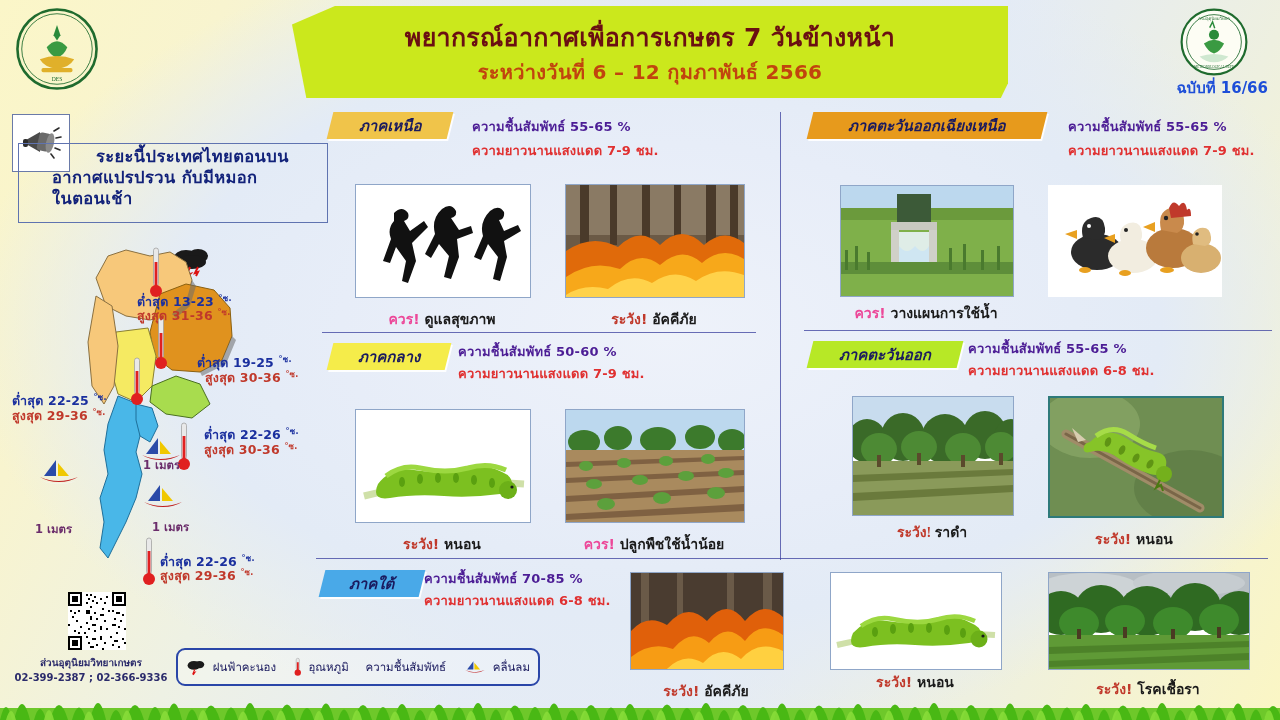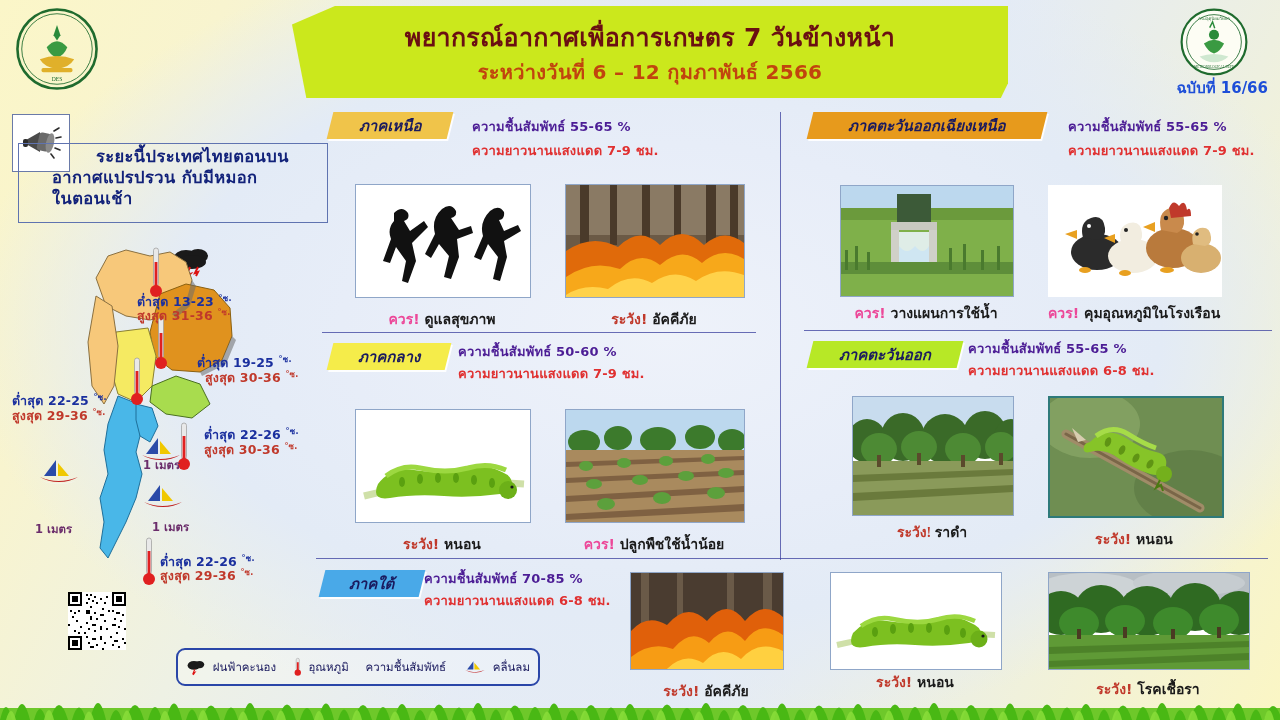--- a/index.html
+++ b/index.html
@@ -354,20 +354,24 @@
           <rect x="23" y="24" width="2" height="1"></rect>
           <rect x="27" y="23" width="1" height="1"></rect>
         <rect x="22" y="26" width="1" height="1"></rect>
           <rect x="25" y="27" width="1" height="1"></rect>
           <rect x="28" y="25" width="1" height="1"></rect>
         <rect x="8" y="20" width="1" height="1"></rect>
           <rect x="20" y="9" width="1" height="1"></rect>
       </g>
     </svg>
   </div>
+  <div class="contact">
+    <div>ส่วนอุตุนิยมวิทยาเกษตร</div>
+    <div>02-399-2387  ;  02-366-9336</div>
+  </div>
 
   <div class="legend">
     <svg width="26" height="20" viewBox="0 0 26 20">
       <ellipse cx="10" cy="8" rx="8" ry="5.5" fill="#1a1a1a"></ellipse>
       <ellipse cx="17" cy="7" rx="6" ry="4.5" fill="#1a1a1a"></ellipse>
       <path d="M11 13 l-2 5 l2 -1 l-2 3" stroke="#d11" stroke-width="1.5" fill="none"></path>
     </svg>
     <span class="lab">ฝนฟ้าคะนอง</span>
     <span class="sep"></span>
     <svg width="12" height="24" viewBox="0 0 12 24">
@@ -558,24 +562,20 @@
       <g>
         <ellipse cx="152" cy="72" rx="20" ry="15" fill="#d8b070"></ellipse>
         <path d="M144 58 q-3 -13 7 -16 q10 -2 11 9 q1 7 -6 9z" fill="#e0bc80"></path>
         <circle cx="148" cy="48" r="1.8" fill="#222"></circle>
       </g>
     </svg>
   </div>
   <div class="cap" style="left:840px;top:302px;width:172px;">
     <span class="should">ควร!</span>
     <span class="body">วางแผนการใช้น้ำ</span>
-  </div>
-  <div class="cap" style="left:1048px;top:302px;width:172px;">
-    <span class="should">ควร!</span>
-    <span class="body">คุมอุณหภูมิในโรงเรือน</span>
   </div>
 
   <div class="banner" style="left:810px;top:341px;width:150px;background:#b7e826;">
     <span>ภาคตะวันออก</span>
     </div>
   <div class="hum" style="left:968px;top:338px;">ความชื้นสัมพัทธ์  55-65 %</div>
   <div class="sun" style="left:968px;top:360px;">ความยาวนานแสงแดด  6-8 ชม.</div>
 
   <div class="photo" style="left:852px;top:396px;width:160px;height:118px;">
     <svg viewBox="0 0 160 118" class="ph">

